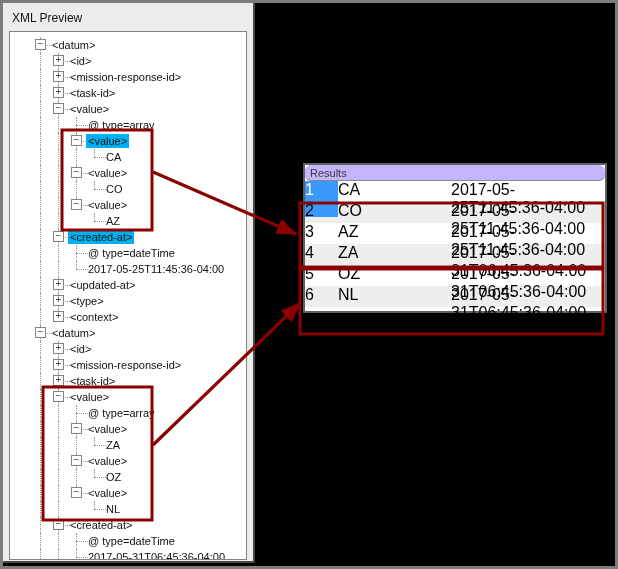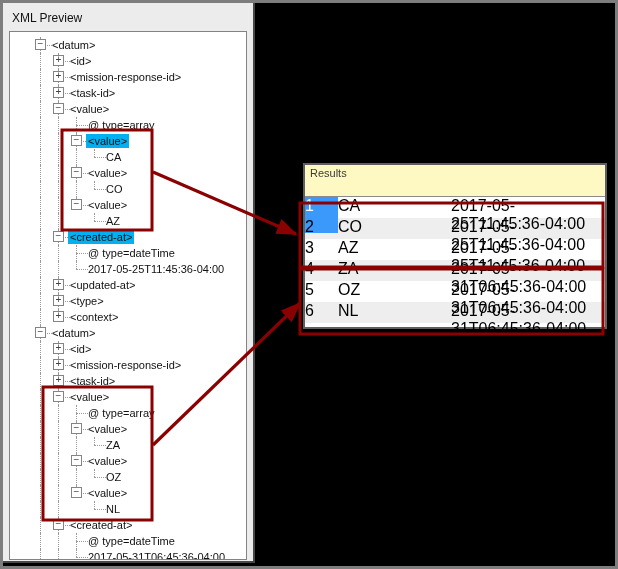--- a/index.html
+++ b/index.html
@@ -33,22 +33,22 @@
     position:absolute; top:1px; font-size:11px; line-height:14px; color:#111;
     white-space:nowrap; padding:0 2px;
   }
 
   
   #results {
     position:absolute; left:300px; top:160px; width:304px;
     background:#fff; border:2px solid #5f5f5f;
   }
   #results-title {
-    height:32px; background:#fef9c3; font-size:11px; color:#3a3a3a;
-    padding:2px 0 0 5px; border-bottom:1px solid #8a8a8a;
+    height:16px; background:#c4b5fd; font-size:11px; color:#3a3a3a;
+    padding:2px 0 0 5px; border-bottom:1px solid #8a8a8a;border-radius:6px;
   }
   .rheader {
     display:grid; grid-template-columns:33px 113px 1fr;
     height:22px; background:#f1f1f1; border-bottom:1px solid #919191;
   }
   .rheader > div { font-size:11px; color:#222; padding-top:4px; border-right:1px solid #a5a5a5; }
   .rheader > div:last-child { border-right:none; }
   .hc-line { text-align:center; }
   .hc-my, .hc-ca { padding-left:7px; }
   #results-rows .rrow { display:grid; grid-template-columns:33px 113px 1fr; height:21px; background:#fff; }

